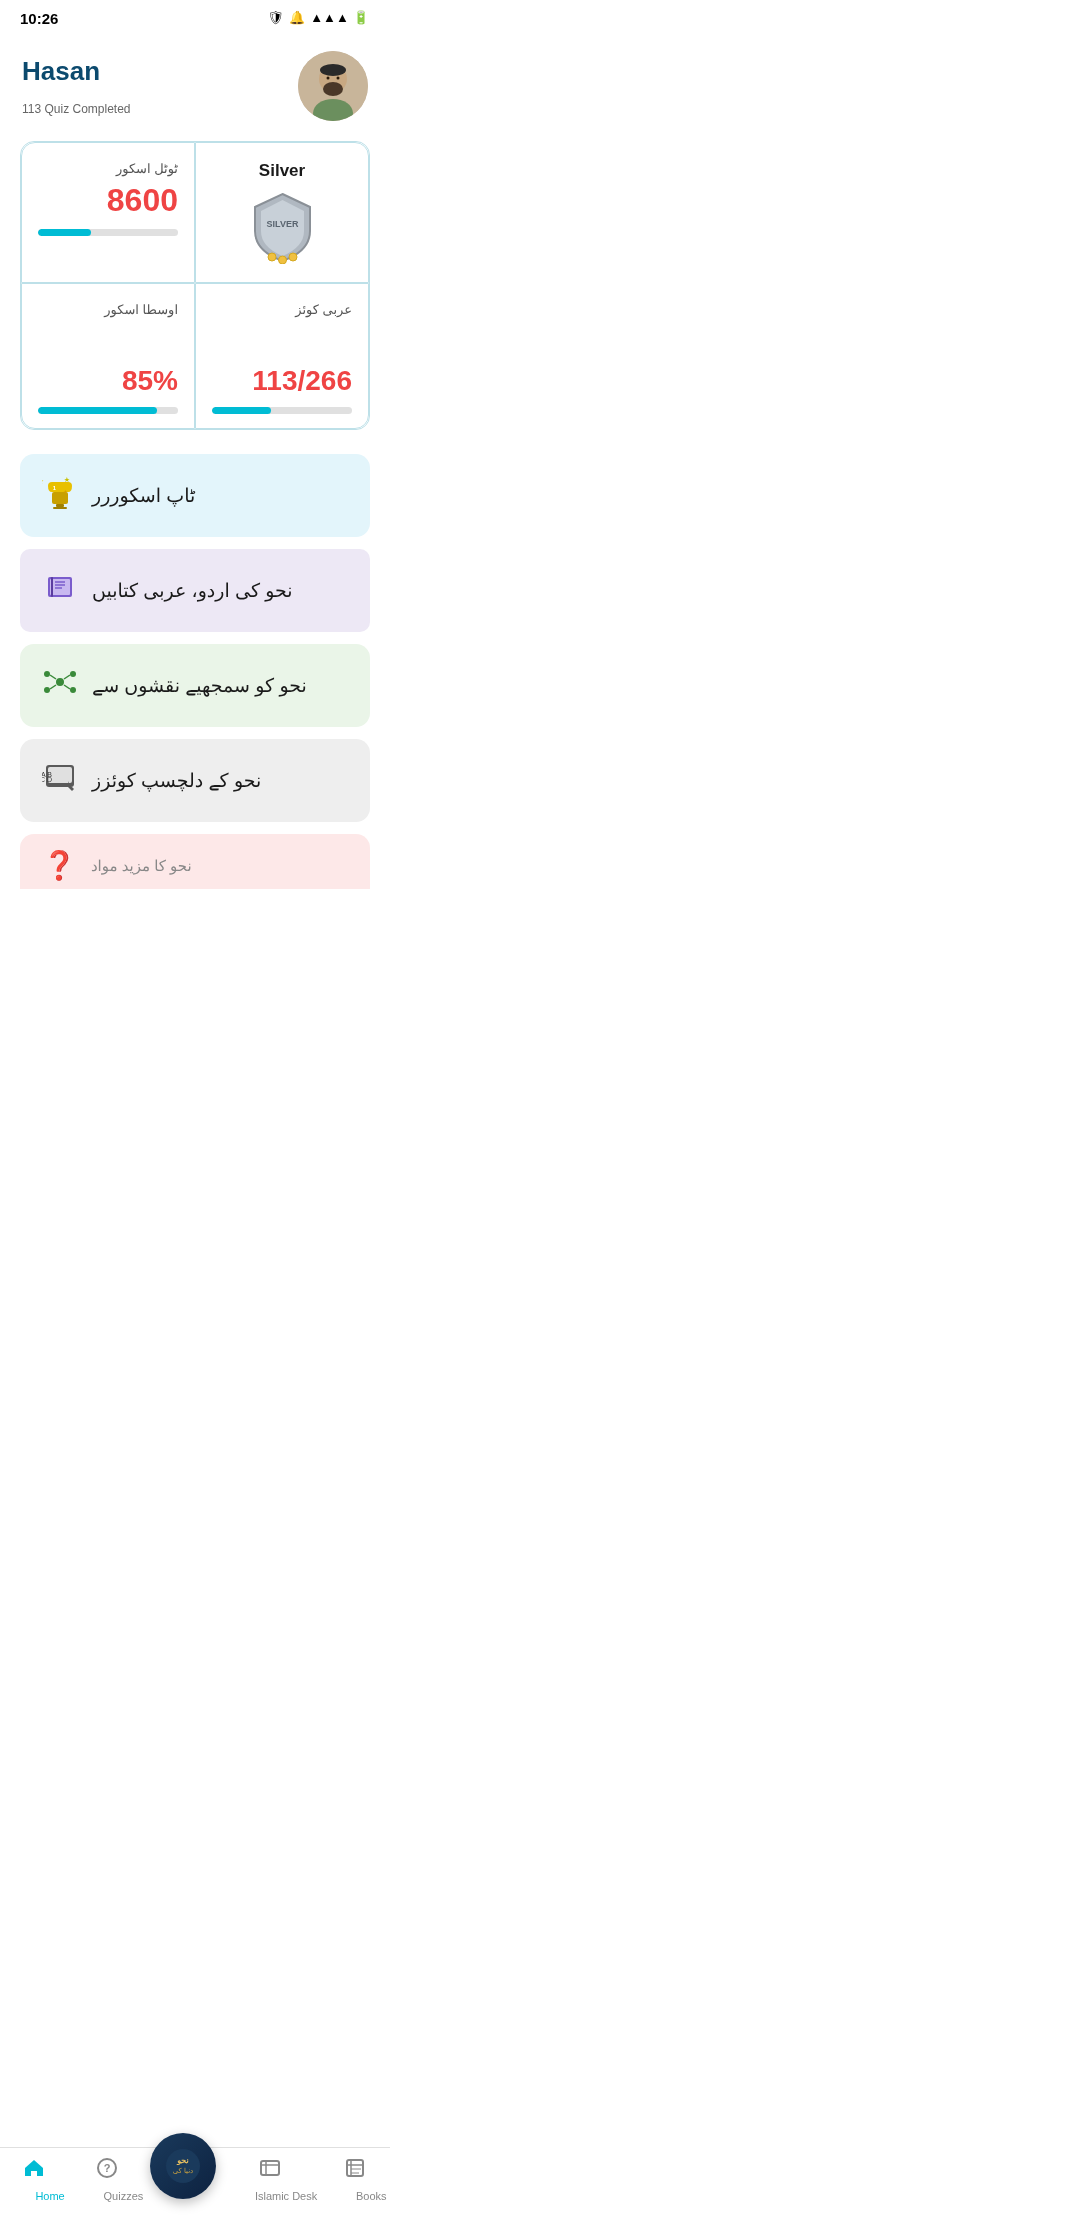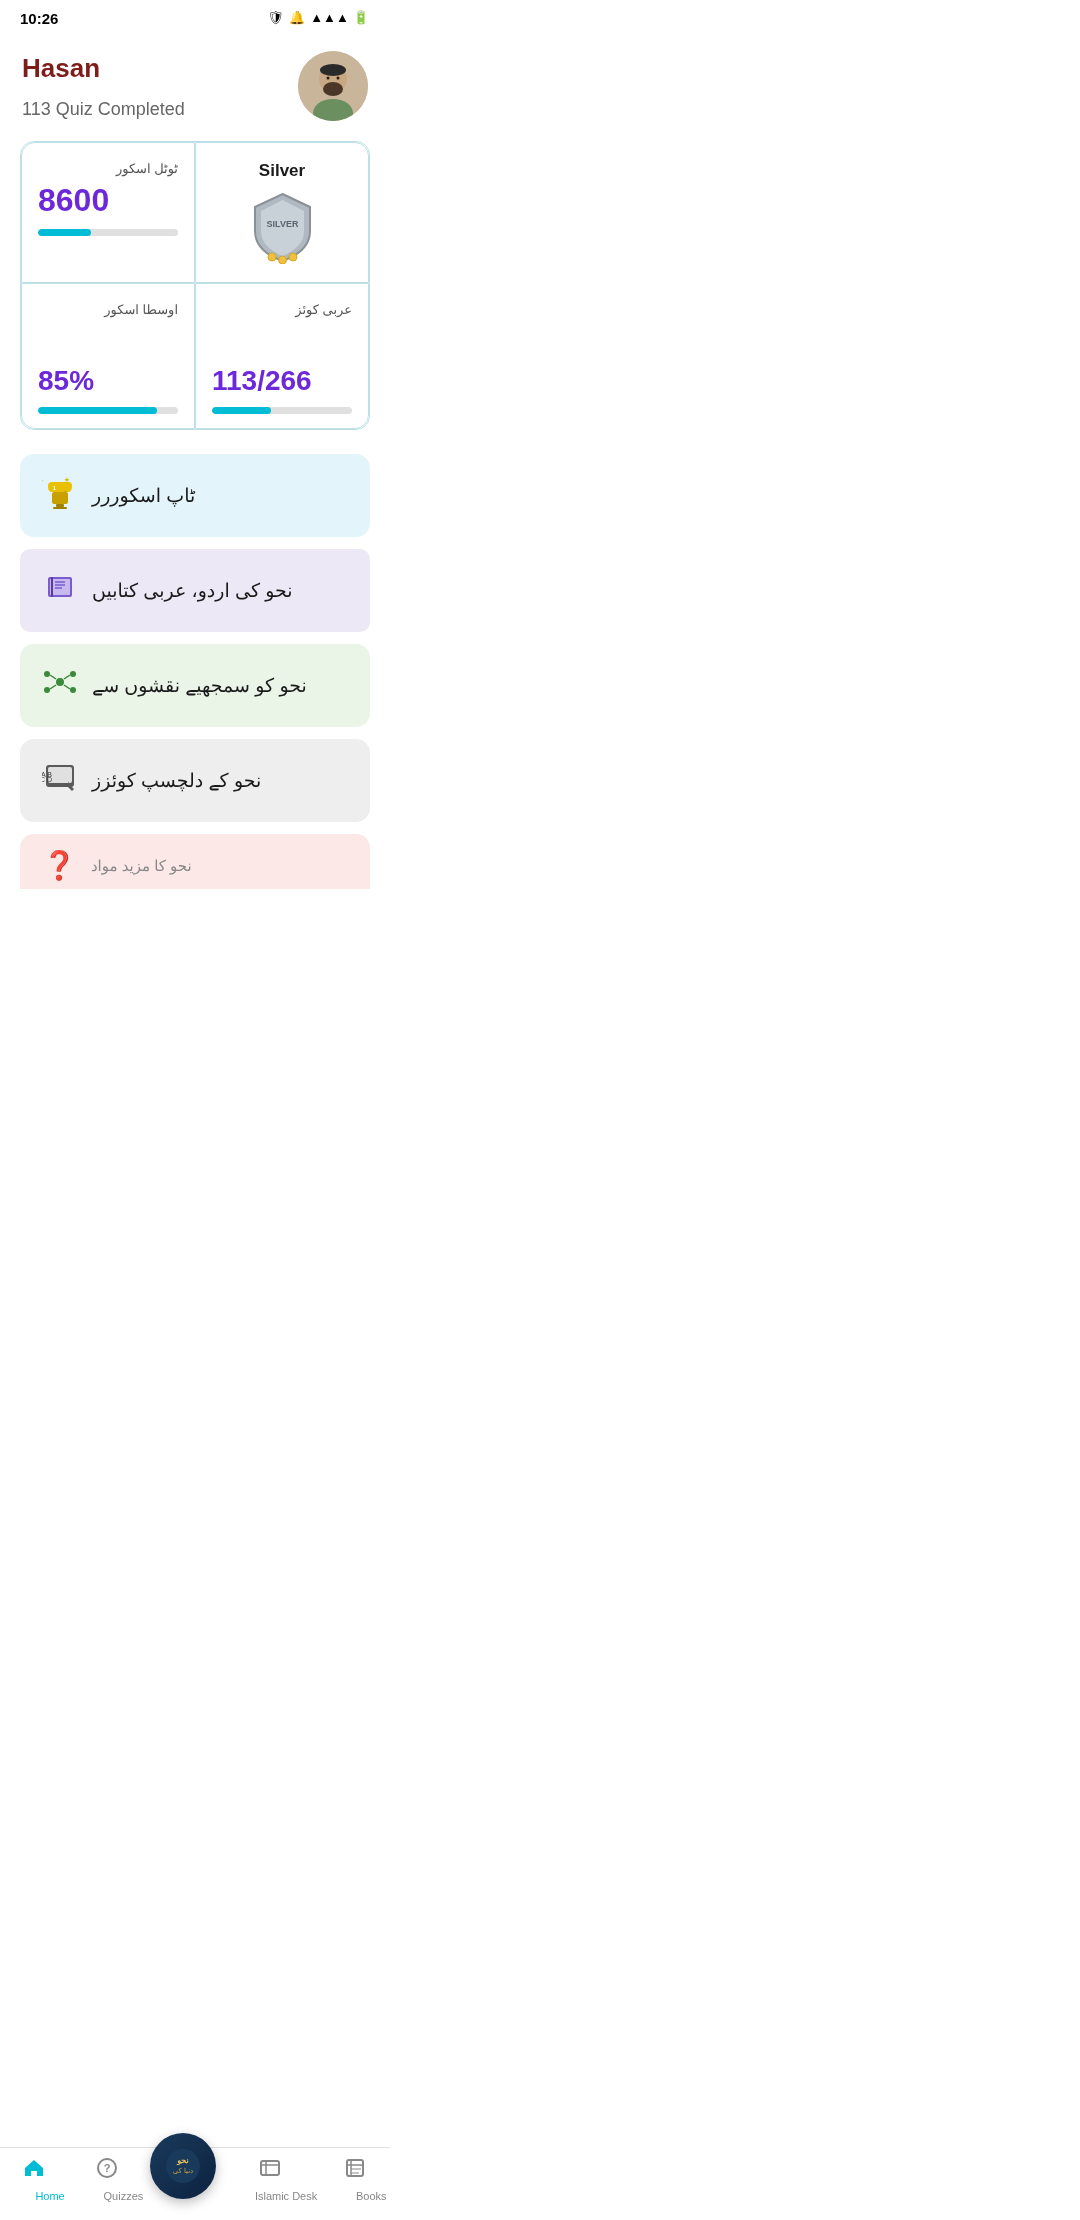--- a/index.html
+++ b/index.html
@@ -41,24 +41,24 @@
     .header {
       display: flex;
       justify-content: space-between;
       align-items: center;
       padding: 16px 22px 20px 22px;
       background: #fff;
     }
     .header-text h1 {
       font-size: 26px;
       font-weight: 700;
-      color: #7f1d1d;
+      color: #0c4a6e;
     }
     .header-text p {
-      font-size: 18px;
+      font-size: 12px;
       color: #666;
       margin-top: 15px;
     }
     .avatar {
       width: 70px;
       height: 70px;
       border-radius: 50%;
       background: #c8b8a2;
       overflow: hidden;
       display: flex;
@@ -89,23 +89,23 @@
     .stat-label {
       font-size: 13px;
       color: #555;
       direction: rtl;
       font-family: 'Segoe UI', Arial, sans-serif;
       margin-bottom: 6px;
     }
     .stat-value {
       font-size: 32px;
       font-weight: 700;
-      color: #6d28d9;
+      color: #ef4444;
       direction: ltr;
-      text-align: left;
+      text-align: right;
     }
     .stat-value.medium {
       font-size: 28px;
       margin-top: 48px;
     }
     .progress-bar-wrap {
       margin-top: 10px;
       background: #e0e0e0;
       border-radius: 4px;
       height: 7px;

